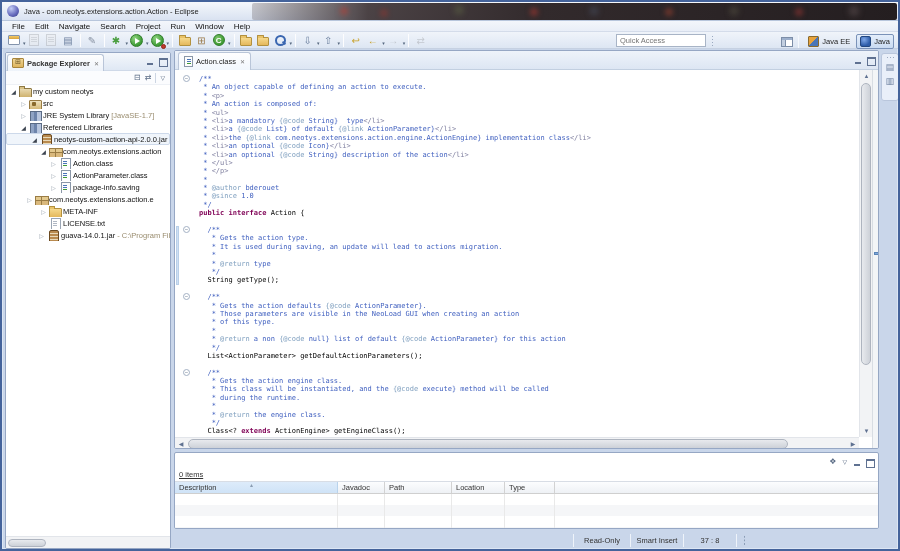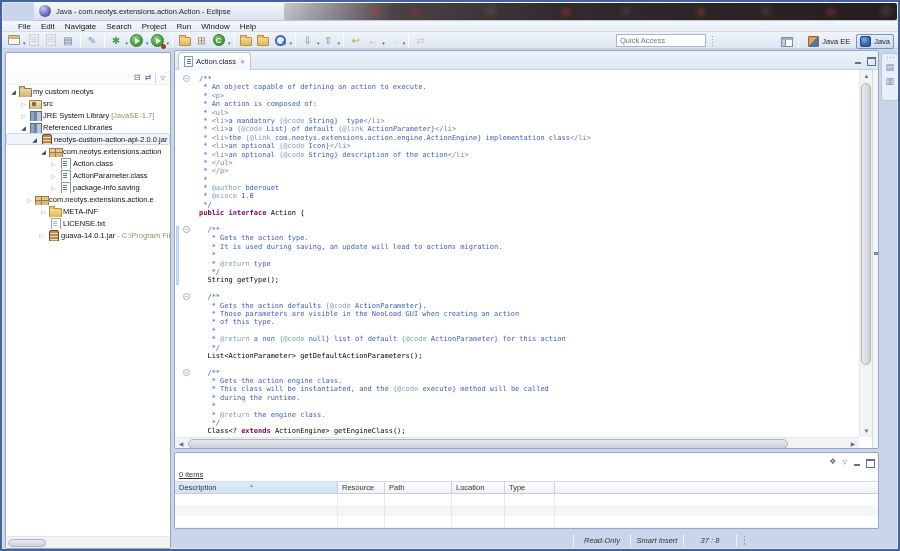--- a/index.html
+++ b/index.html
@@ -2,36 +2,36 @@
 <html><head>
 <meta charset="utf-8">
 <style>
   html,body{margin:0;padding:0;background:#fff;font-family:"Liberation Sans",sans-serif;}
   *{box-sizing:border-box;}
   .window{position:relative;width:900px;height:551px;border:2px solid #44639b;background:#c9d6ea;
           box-shadow:inset 0 0 0 1px #dce6f4;overflow:hidden;font-size:8px;color:#1a1a1a;}
 
   
   .titlebar{position:absolute;left:0;top:0;right:0;height:19px;
-            background:linear-gradient(#f5f8fc,#d9e2f1);border-bottom:1px solid #b8c6dc;margin-left:32px;}
+            background:linear-gradient(#f5f8fc,#d9e2f1);border-bottom:1px solid #b8c6dc;}
   .app-icon{position:absolute;left:5px;top:3px;width:12px;height:12px;border-radius:50%;
             background:radial-gradient(circle at 35% 30%,#c3cdf4,#6a6fc0 55%,#2e3380);}
   .title-text{position:absolute;left:22px;top:5px;font-size:7.5px;color:#222;white-space:nowrap;}
   .smudge{position:absolute;left:250px;top:1px;right:1px;height:17px;border-radius:2px;
           background:linear-gradient(90deg,rgba(70,58,60,.25),rgba(62,52,54,.92) 18%,#322a2c 45%,#241e20);}
   .smudge i{position:absolute;left:0;top:6px;width:4px;height:4px;border-radius:50%;
     box-shadow:90px 0 5px 2px rgba(190,60,50,.55),130px 2px 5px 2px rgba(160,50,45,.45),
                205px -1px 6px 2px rgba(120,140,80,.4),280px 1px 5px 2px rgba(190,60,50,.5),
                340px 0 6px 2px rgba(90,110,140,.4),415px 1px 5px 2px rgba(170,70,50,.5),
                480px 0 6px 2px rgba(120,120,90,.4),545px 1px 5px 2px rgba(170,60,55,.5),
                600px 0 6px 3px rgba(140,120,120,.35);}
 
   
   .menubar{position:absolute;left:0;top:19px;right:0;height:11px;display:flex;align-items:center;
-           background:linear-gradient(#f3f6fb,#e9eef7);border-bottom:1px solid #d4dcea;padding-left:11px;}
+           background:linear-gradient(#f3f6fb,#e9eef7);border-bottom:1px solid #d4dcea;padding-left:5px;}
   .menu-item{padding:0 5px;font-size:8px;line-height:11px;color:#111;cursor:default;}
 
   
   .toolbar{position:absolute;left:0;top:30px;right:0;height:17px;display:flex;align-items:center;
            background:linear-gradient(#f0f4fa,#dde6f3);border-bottom:1px solid #c6d1e2;padding-left:3px;}
   .tbtn{height:15px;min-width:15px;display:inline-flex;align-items:center;justify-content:center;
         margin:0 1px;border-radius:2px;position:relative;}
   .tbtn .gl{font-size:10px;line-height:15px;}
   .tbtn.dim{opacity:.4;filter:grayscale(.8);}
   .dd{font-size:5px;color:#56687f;margin:5px 0 0 1px;}
@@ -155,21 +155,21 @@
   .phead{position:absolute;left:0;top:28px;right:0;height:13px;display:flex;background:linear-gradient(#fcfdfe,#eef1f5);border-top:1px solid #d8dde5;border-bottom:1px solid #cfcfcf;}
   .pcell{height:100%;border-right:1px solid #d2d2d2;font-size:7.5px;color:#333;padding:1px 0 0 4px;position:relative;}
   .pcell.sel{background:linear-gradient(#ddebfa,#cfe3f7);border-right:1px solid #b9d3ec;}
   .sort-arrow{position:absolute;right:84px;top:-1px;font-size:6px;color:#8a9cb2;}
   .prows{position:absolute;left:0;top:41px;right:0;bottom:0;overflow:hidden;}
   .prow{height:11px;display:flex;}
   .prow:nth-child(even){background:#f5f6f8;}
   .prow i{display:block;height:100%;border-right:1px solid #e9e9e9;}
 
   
-  .statusbar{position:absolute;left:172px;right:2px;top:482px;height:18px;display:flex;align-items:center;font-style:italic;}
+  .statusbar{position:absolute;left:172px;right:2px;top:482px;height:18px;display:flex;align-items:center;}
   .ssep{width:1px;height:13px;background:#9fb0c8;border-right:1px solid #eef3fa;}
   .ssec{font-size:7.5px;color:#333;text-align:center;}
   .sgrip{width:3px;height:11px;margin-left:6px;background-image:radial-gradient(#8a9cb5 .8px,transparent 1px);background-size:3px 3.6px;}
 </style>
 </head>
 <body>
 
 <div class="window">
 
   <div class="titlebar">
@@ -290,20 +290,31 @@
             <span class="p-java"></span>
             <span class="lbl">Java</span>
           </span>
         </span>
     </span>
   </div>
 
   <div class="workbench">
 
     <div class="panel pkg">
+      <div class="view-tabbar">
+        <div class="view-tab">
+          <span class="pe-icon"></span>
+          <span class="lbl">Package Explorer</span>
+          <span class="tab-close">✕</span>
+        </div>
+        <span class="minmax">
+          <span class="w-min"></span>
+          <span class="w-max"></span>
+        </span>
+      </div>
       <div class="view-toolbar">
         <span class="vt-ic">⊟</span>
         <span class="vt-ic">⇄</span>
         <span class="vt-sep"></span>
         <span class="vt-ic" style="font-size:6px;">▽</span>
       </div>
       <div class="tree" id="pkg-tree">
           <div class="trow" style="padding-left: 3px;">
             <span class="tw e">◢</span>
             <span class="ic ic-project"></span>
@@ -417,21 +428,21 @@
     <div class="panel bottom">
       <div class="bt-icons">
         <span class="vt-ic">❖</span>
         <span class="vt-ic" style="font-size:6px;">▽</span>
         <span class="w-min"></span>
         <span class="w-max"></span>
       </div>
       <div class="items-label">0 items</div>
       <div class="phead" id="phead">
           <div class="pcell sel" style="width: 163px;">Description<span class="sort-arrow">▴</span></div>
-          <div class="pcell" style="width: 47px;">Resource</div>
+          <div class="pcell" style="width: 47px;">Javadoc</div>
           <div class="pcell" style="width: 67px;">Path</div>
           <div class="pcell" style="width: 53px;">Location</div>
           <div class="pcell" style="width: 50px;">Type</div>
           <div class="pcell" style="flex: 1 1 0%; border-right: none;"></div>
         </div>
       <div class="prows" id="prows">
           <div class="prow">
             <i style="width: 163px;"></i>
             <i style="width: 47px;"></i>
             <i style="width: 67px;"></i>

